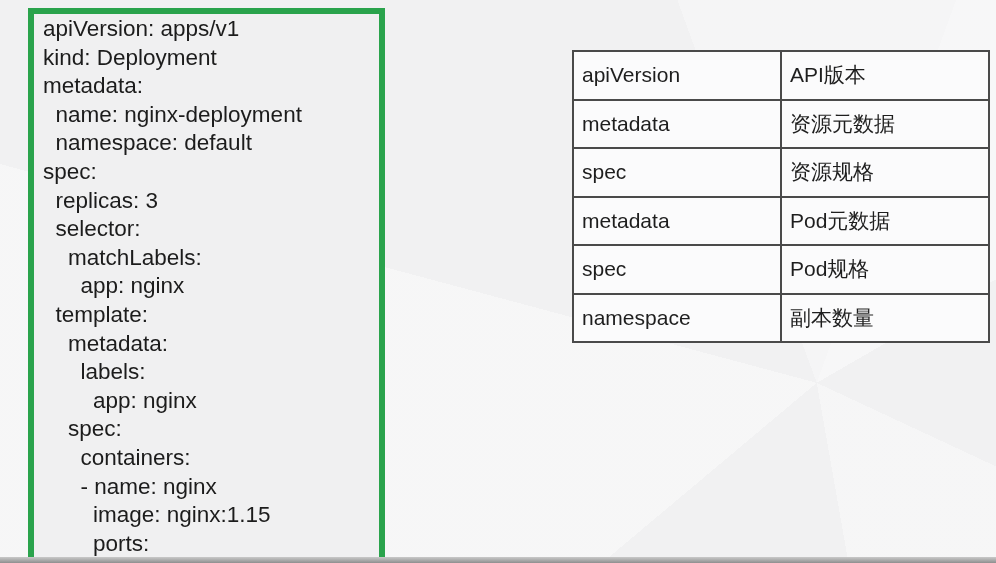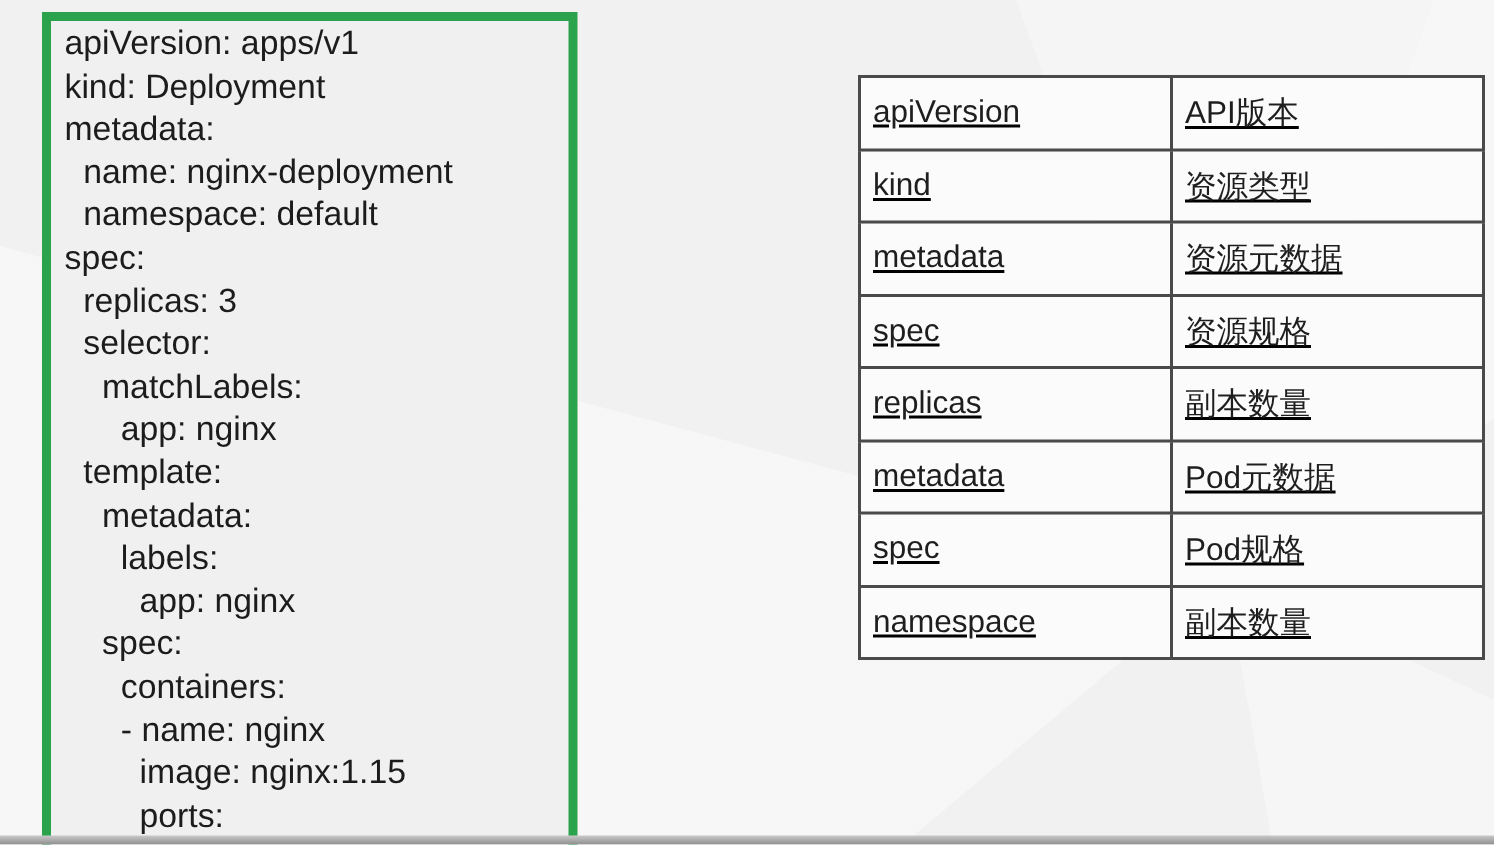--- a/index.html
+++ b/index.html
@@ -53,21 +53,20 @@
   }
 
   
   .mapping-table {
     position: absolute;
     left: 572px;
     top: 50px;
     width: 416px;
     border-collapse: collapse;
     table-layout: fixed;
-    text-decoration: underline;
   }
   .mapping-table td {
     border: 2px solid #4a4a4a;
     background: #fbfbfc;
     height: 48.5px;
     width: 208px;
     padding: 0 0 0 8px;
     font-size: 21px;
     color: #1e1e1e;
     vertical-align: middle;
@@ -112,34 +111,26 @@
         ports:</pre>
 </div>
 
 <table class="mapping-table">
   <tbody>
       <tr>
         <td>apiVersion</td>
         <td>API版本</td>
       </tr>
       <tr>
-        <td>kind</td>
-        <td>资源类型</td>
-      </tr>
-      <tr>
         <td>metadata</td>
         <td>资源元数据</td>
       </tr>
       <tr>
         <td>spec</td>
         <td>资源规格</td>
-      </tr>
-      <tr>
-        <td>replicas</td>
-        <td>副本数量</td>
       </tr>
       <tr>
         <td>metadata</td>
         <td>Pod元数据</td>
       </tr>
       <tr>
         <td>spec</td>
         <td>Pod规格</td>
       </tr>
       <tr>

